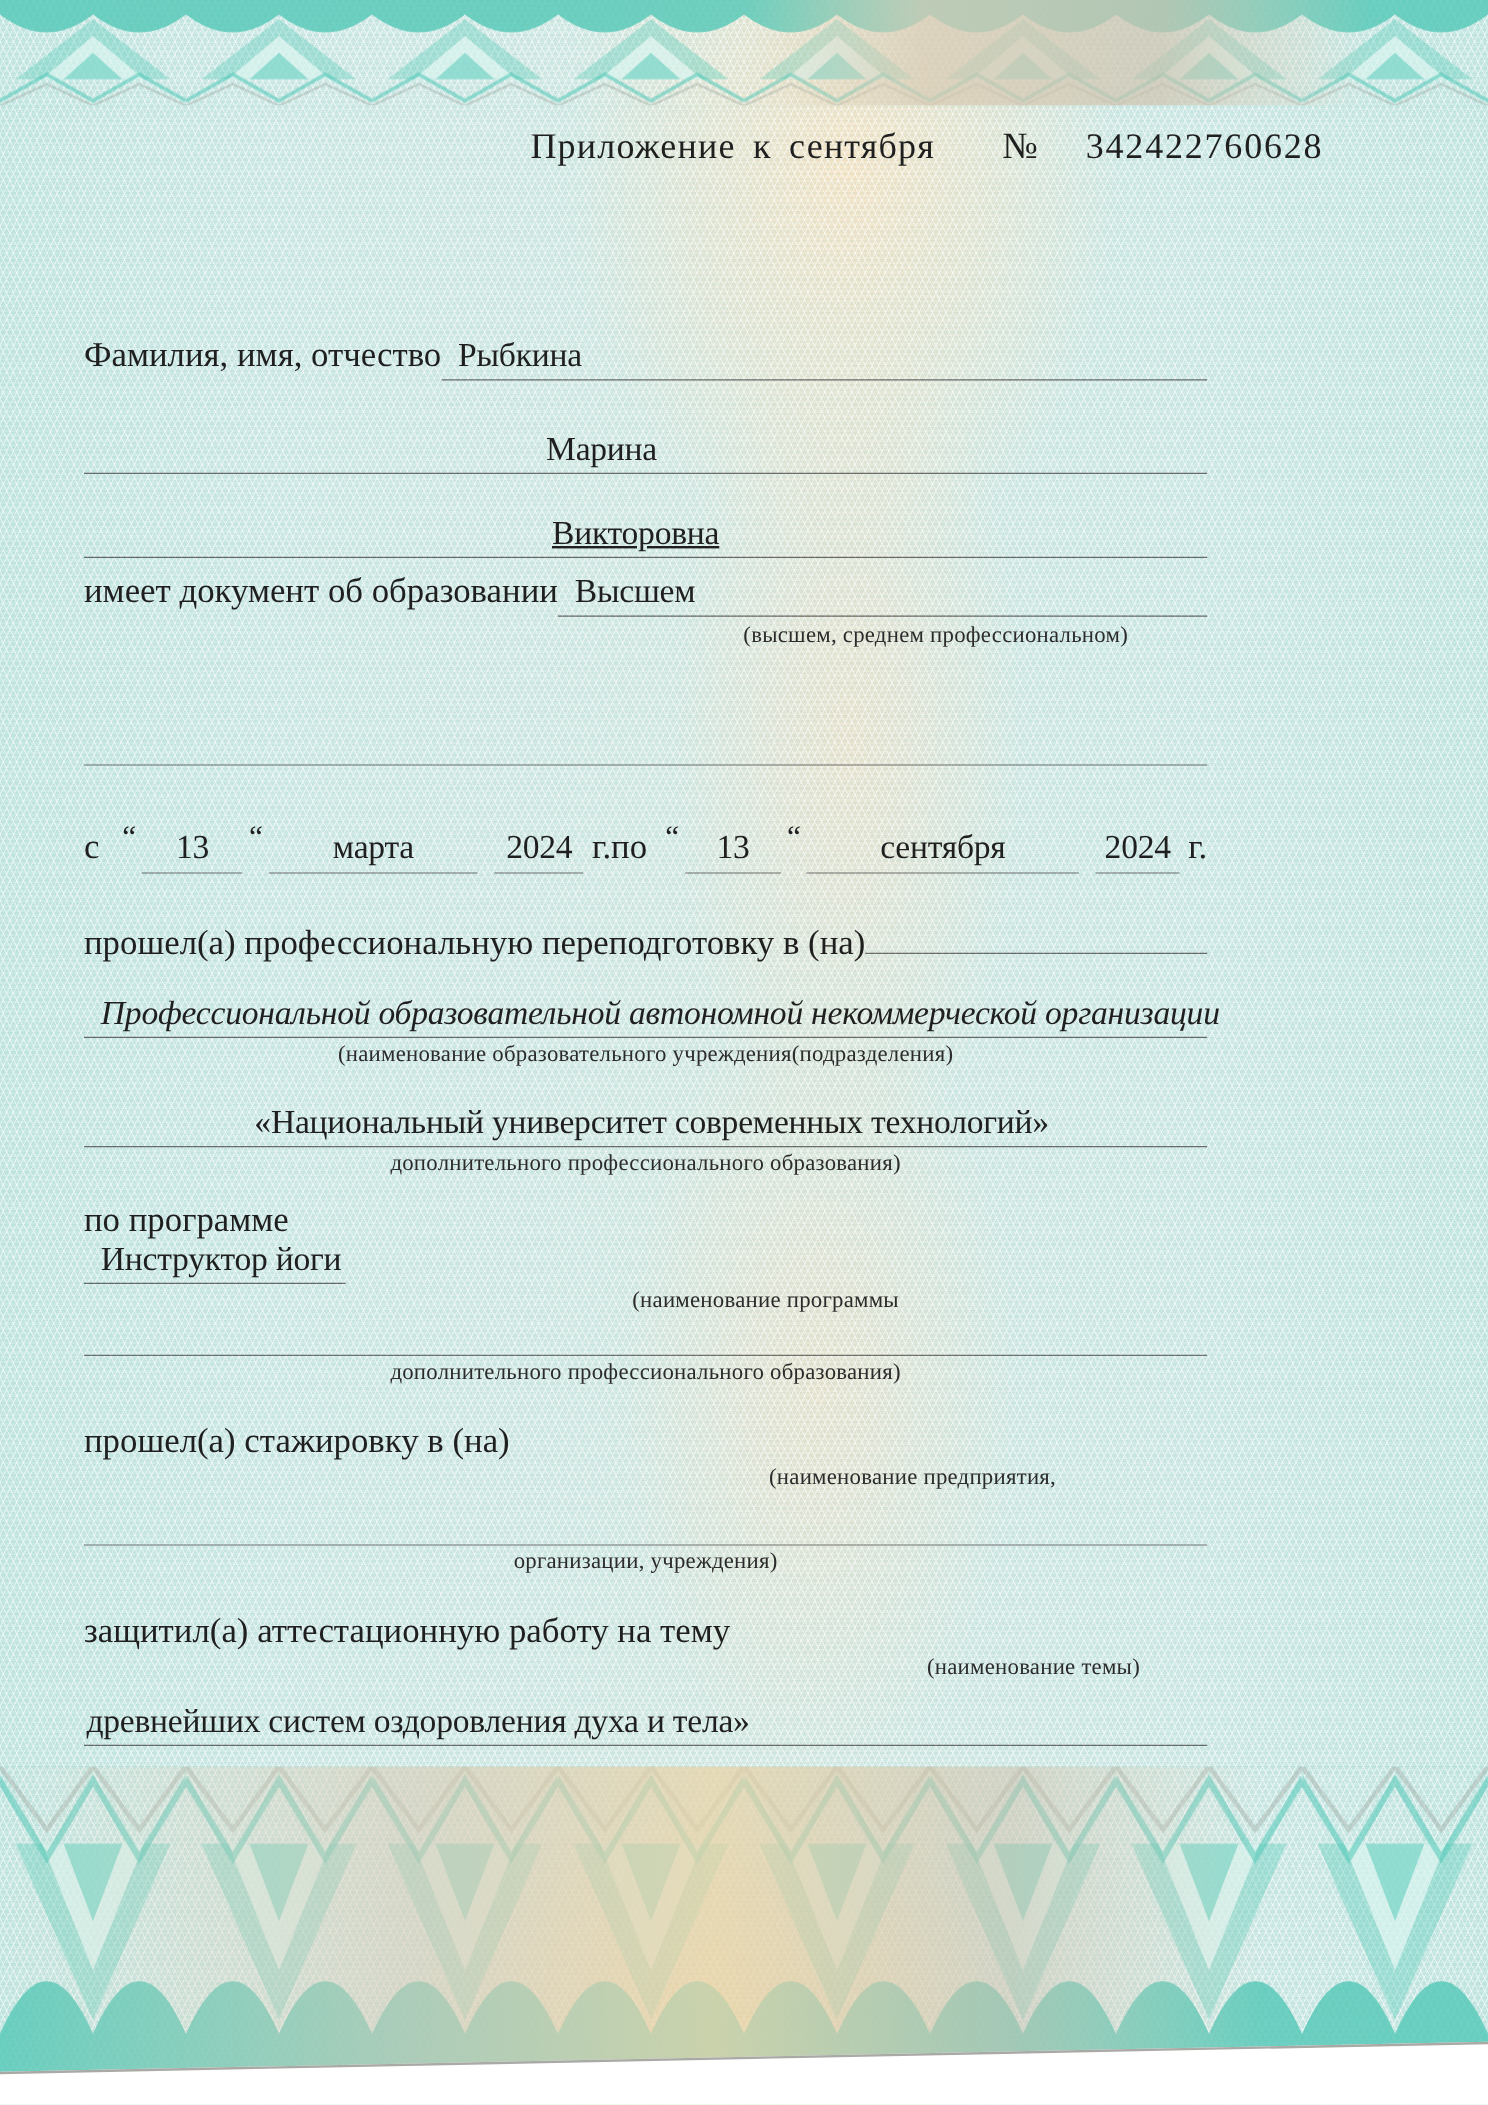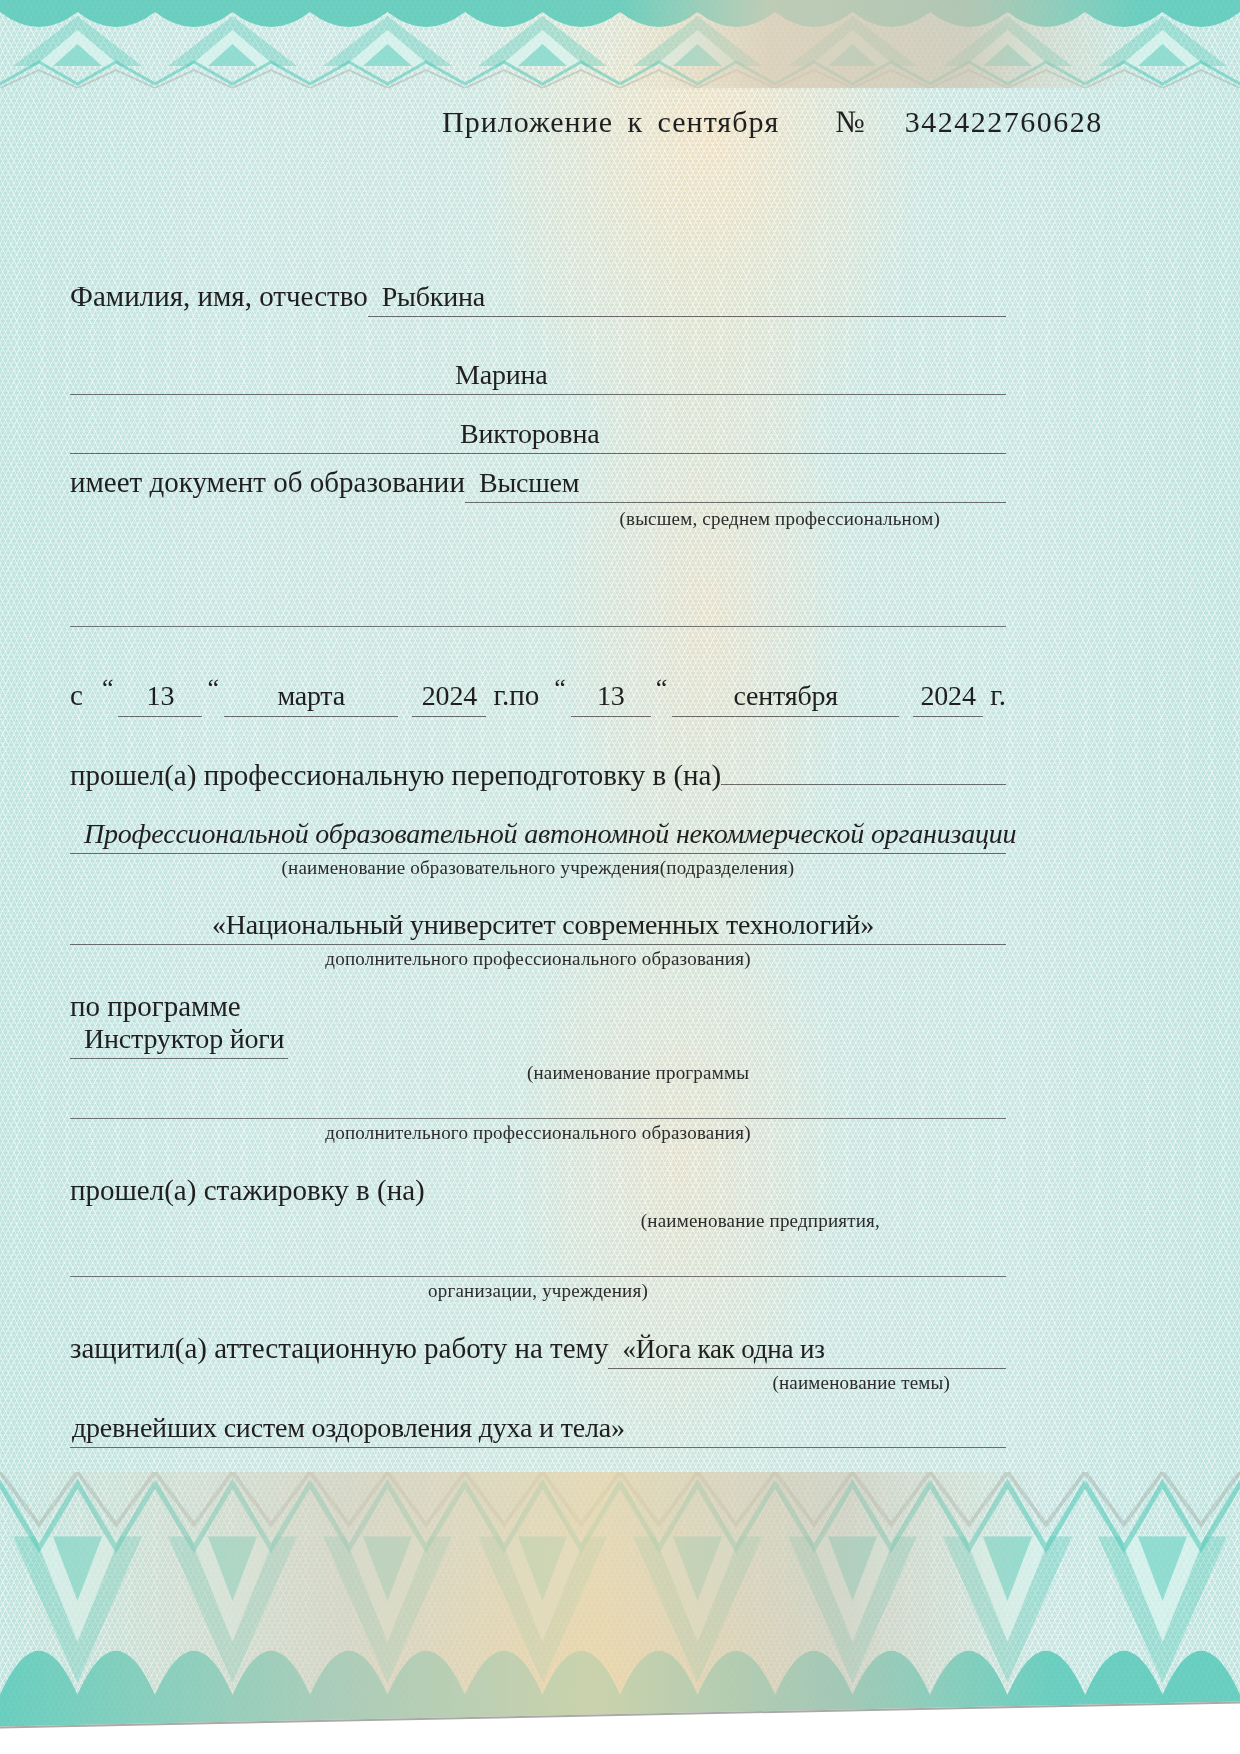--- a/index.html
+++ b/index.html
@@ -37,21 +37,21 @@
   .label { flex:0 0 auto; }
   .fill { flex:1 1 auto; min-width:0; border-bottom:1.6px solid rgba(75,75,75,0.8); padding:0 4px 3px 14px; }
   .value { font-size:28px; letter-spacing:-0.2px; }
   .center { text-align:center; }
   .rule { height:0; border-bottom:1.6px solid rgba(75,75,75,0.75); }
   .caption { font-size:19px; color:#2b2b2b; letter-spacing:0.2px; }
   .caption-row { line-height:24px; }
 
   .r-fio   { margin-top:140px; }
   .r-first { margin-top:42px; }  .r-first .fill { padding-left:385px; }
-  .r-mid   { margin-top:23px; }  .r-mid .fill   { padding-left:390px; }
+  .r-mid   { margin-top:34px;text-decoration:underline; }  .r-mid .fill   { padding-left:390px; }
   .r-edu   { margin-top:12px; }
   .c-edu   { margin-top:4px; text-align:right; padding-right:66px; }
   .rule-1  { margin-top:94px; }
 
   .r-date  { margin-top:52px; font-size:29px; align-items:baseline; }
   .dq { font-size:26px; position:relative; top:-9px; padding:0 5px; }
   .u  { border-bottom:1.6px solid rgba(75,75,75,0.8); text-align:center; padding-bottom:4px; }
   .u-day1 { flex:0 0 84px; } .u-day2 { flex:0 0 80px; }
   .u-mon1 { flex:1 1 0; }    .u-mon2 { flex:1.3 1 0; }
   .u-yr   { flex:0 0 74px; margin-left:14px; }
@@ -191,21 +191,20 @@
       <span class="caption">(наименование предприятия,</span>
     </div>
 
     <div class="rule rule-3"></div>
     <div class="caption-row c-int2">
       <span class="caption">организации, учреждения)</span>
     </div>
 
     <div class="row r-thesis">
       <span class="label">защитил(а) аттестационную работу на тему</span>
-      <span class="fill value">«Йога как одна из</span>
     </div>
     <div class="caption-row c-thesis">
       <span class="caption">(наименование темы)</span>
     </div>
 
     <div class="row r-thesis2">
       <span class="fill value">древнейших систем оздоровления духа и тела»</span>
     </div>
 
   </div>

